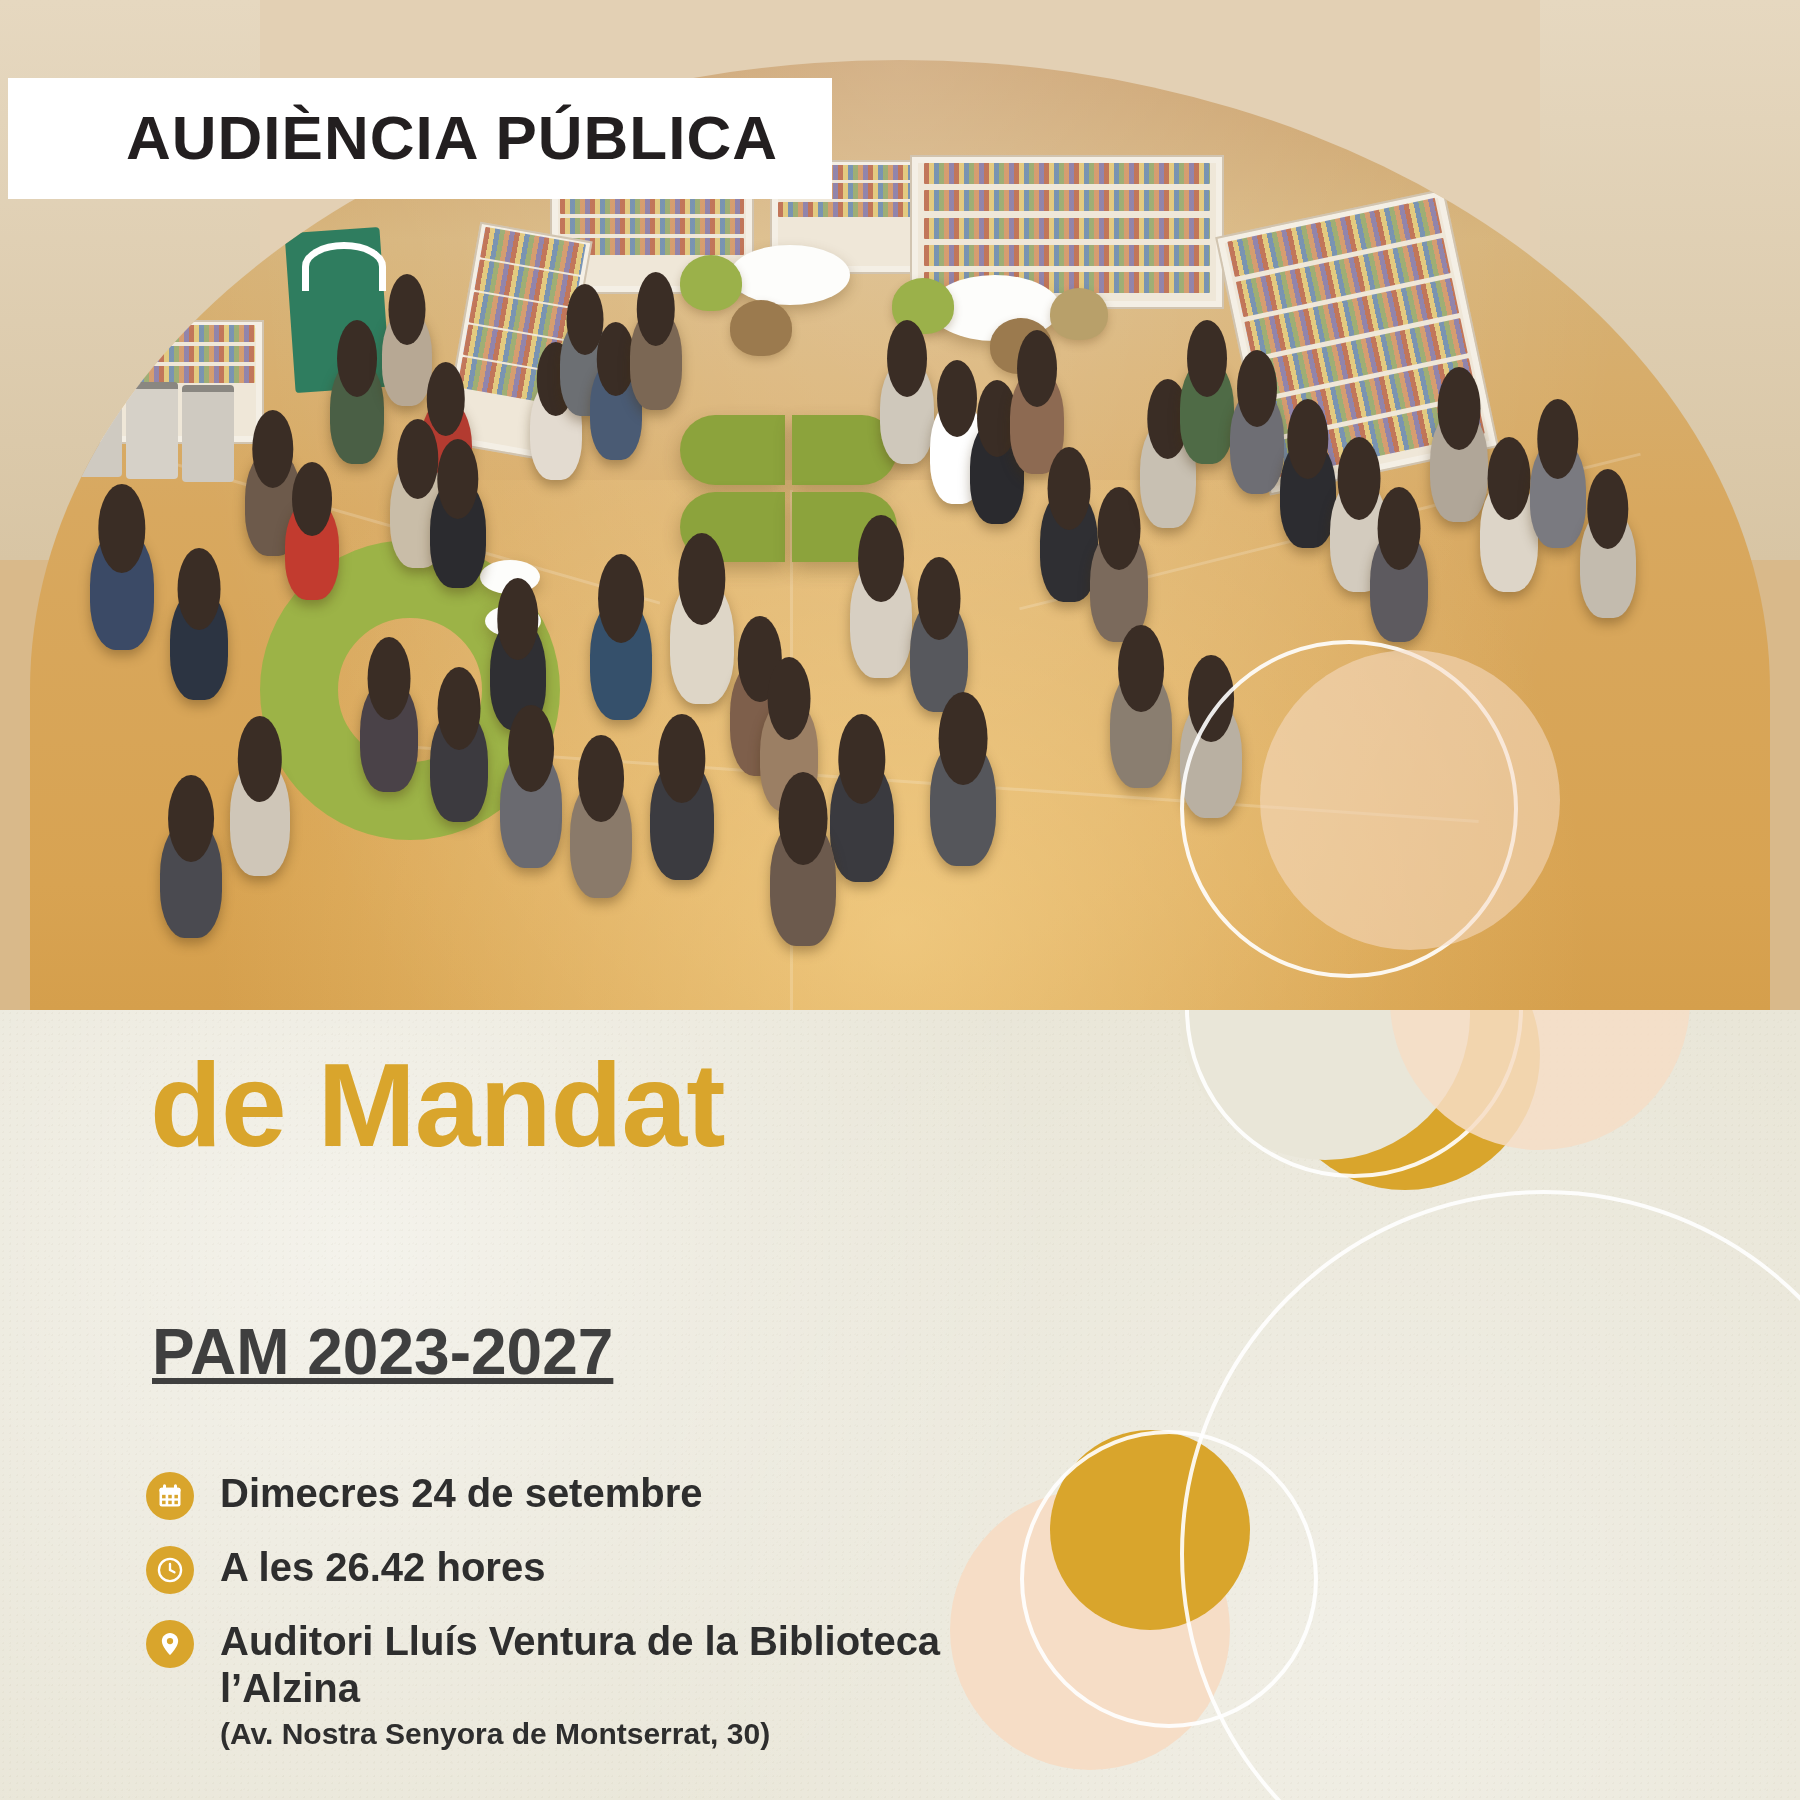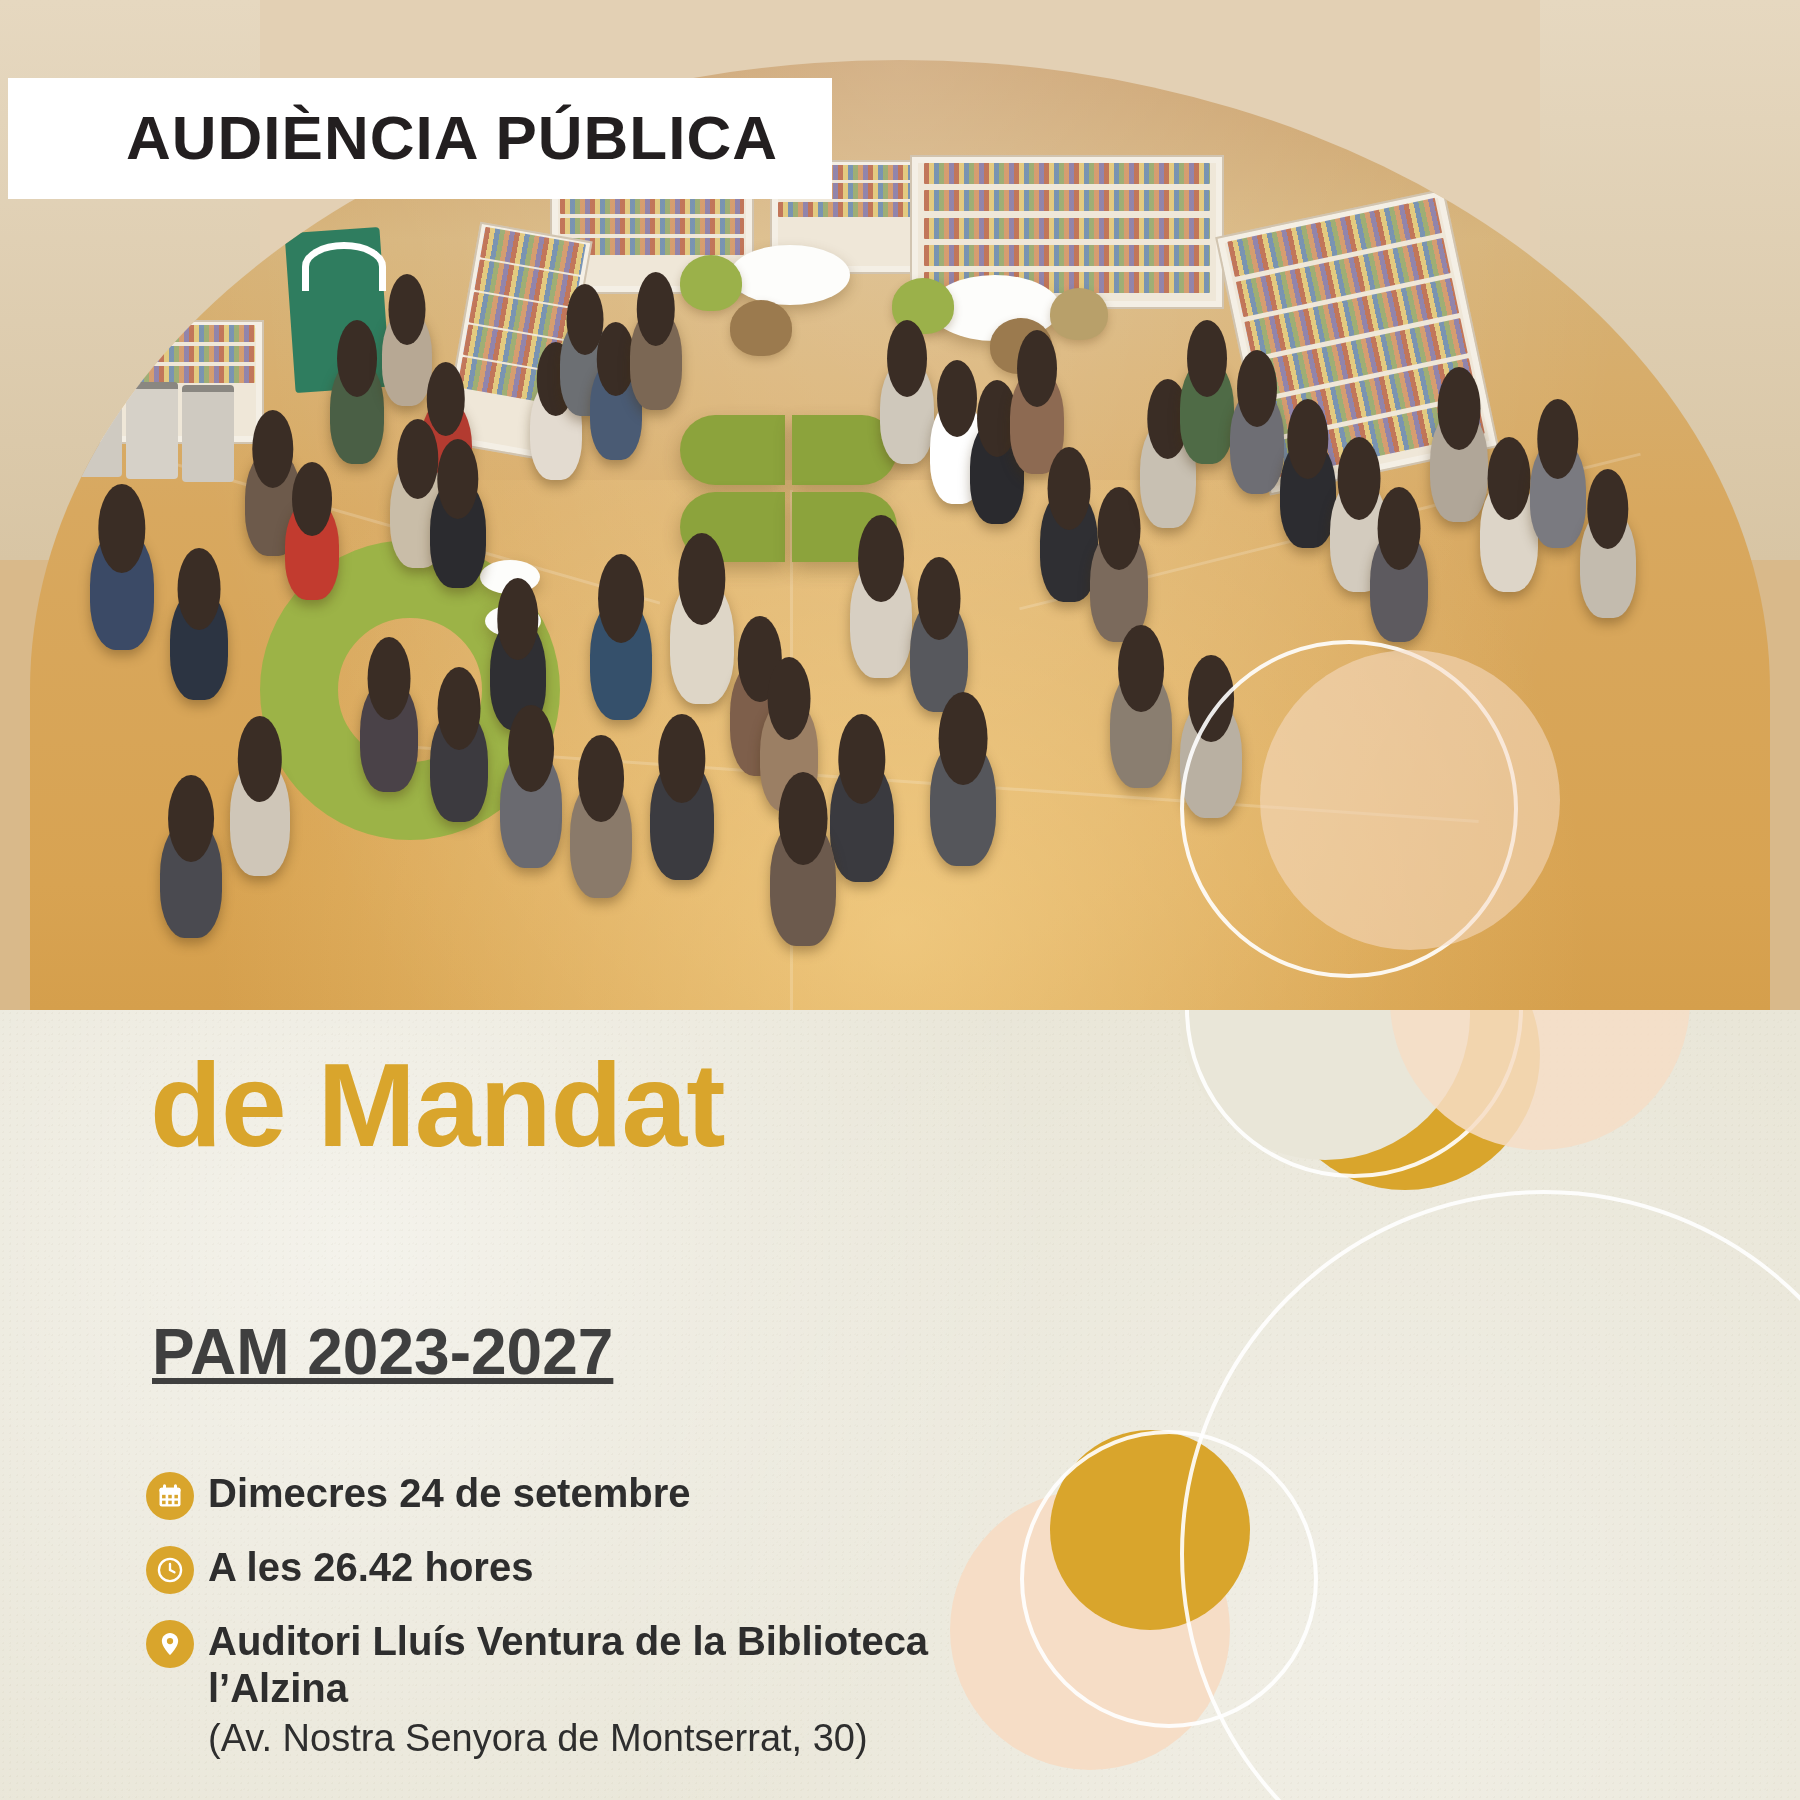--- a/index.html
+++ b/index.html
@@ -221,31 +221,31 @@
     flex: 0 0 48px;
     border-radius: 50%;
     background: #d9a52c;
     display: flex;
     align-items: center;
     justify-content: center;
     margin-top: 2px;
   }
   .icon-badge svg { display: block; }
   .detail-text {
-    margin-left: 14px;
+    margin-left: 26px;
     font-size: 40px;
     font-weight: bold;
     color: #2e2e2e;
     line-height: 1.18;
     max-width: 760px;
   }
   .detail-sub {
     display: block;
-    font-size: 38px;
-    font-weight: normal;
+    font-size: 30px;
+    font-weight: bold;
     color: #2e2e2e;
     margin-top: 4px;
   }
 </style>
 </head>
 <body>
 
 <div class="poster">
 
   <div class="photo">

